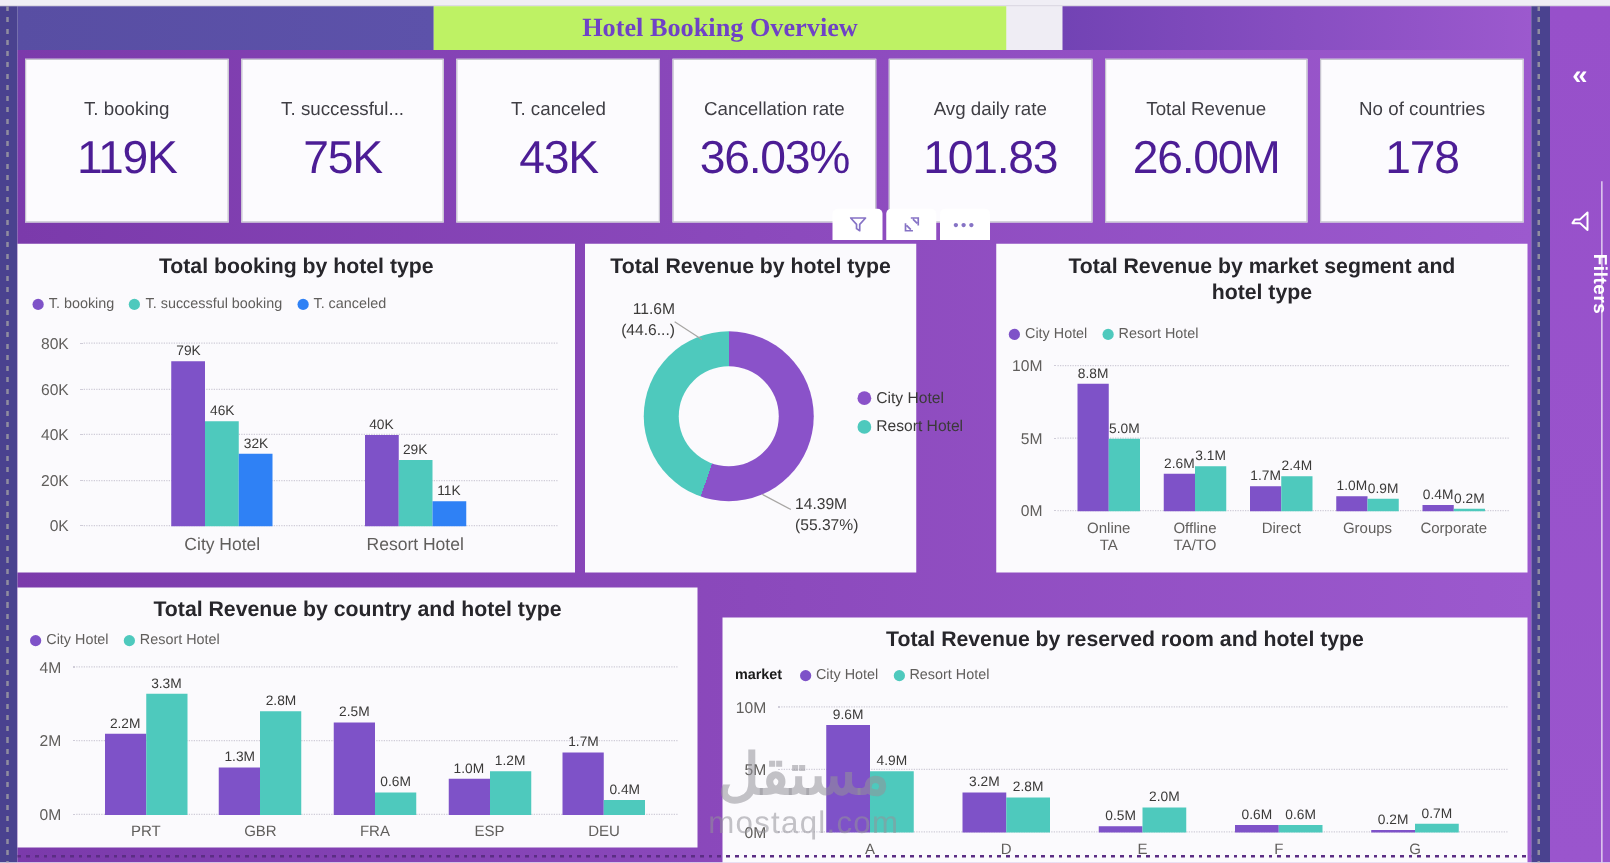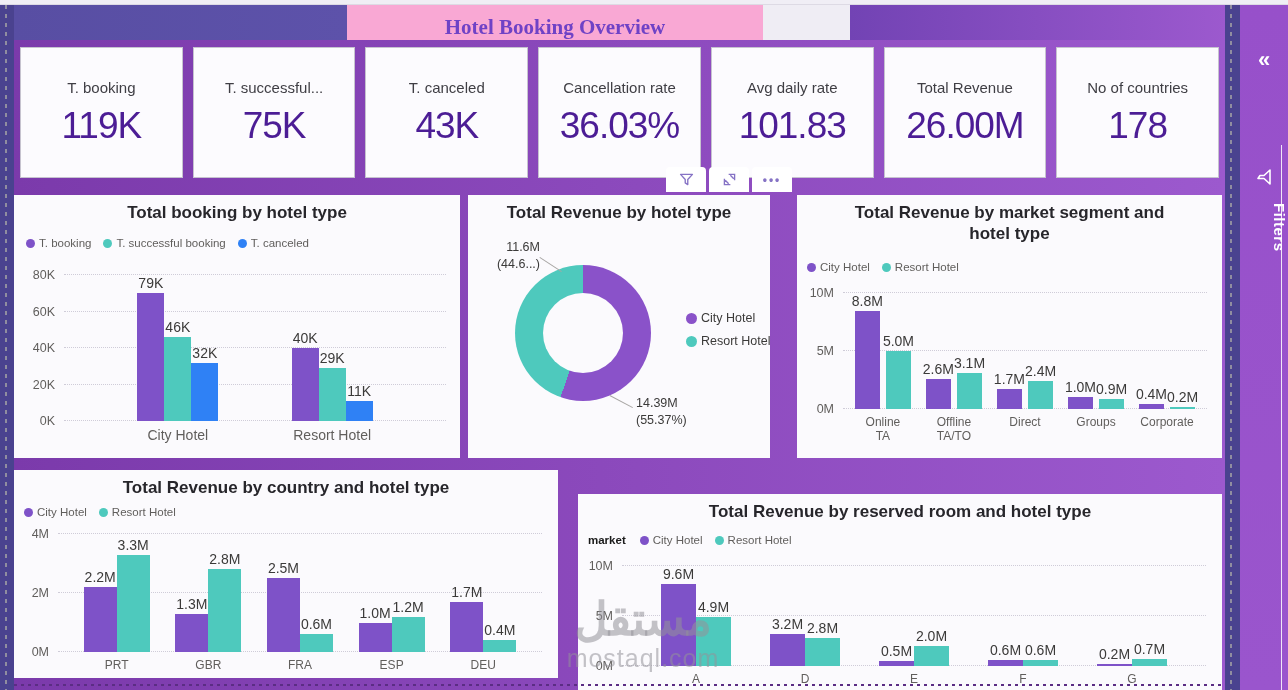--- a/index.html
+++ b/index.html
@@ -3,21 +3,21 @@
 <meta charset="utf-8">
 <style>
   *{box-sizing:border-box;margin:0;padding:0}
   html,body{width:1288px;height:690px}
   body{position:relative;overflow:hidden;background:#efedf4;font-family:"Liberation Sans",sans-serif}
   .abs{position:absolute}
 
   
   .top-strip{left:0;top:0;width:1288px;height:5px;background:#f0eef5;border-bottom:1px solid #dddae4}
   .hdr-left{left:14px;top:5px;width:333px;height:35px;background:linear-gradient(90deg,#584ea3,#5d52aa)}
-  .hdr-center{left:347px;top:5px;width:416px;height:35px;background:#f9a8d4;display:flex;align-items:flex-end;justify-content:center}
+  .hdr-center{left:347px;top:5px;width:458px;height:35px;background:#bef264;display:flex;align-items:center;justify-content:center}
   .hdr-center h1{font-family:"Liberation Serif",serif;font-size:21px;font-weight:700;color:#6f42c6}
   .hdr-right{left:850px;top:5px;width:375px;height:35px;background:linear-gradient(90deg,#7243b4,#9c59ce)}
   .edge-left{left:0;top:5px;width:14px;height:685px;background:#4a428f}
   .edge-right{left:1225px;top:5px;width:15px;height:685px;background:#4a428f}
   .edge-left::after,.edge-right::after{content:"";position:absolute;left:5px;top:0;bottom:0;width:2px;
     background:repeating-linear-gradient(180deg,#908da0 0 4px,transparent 4px 9px)}
 
   .sidebar{left:1240px;top:5px;width:48px;height:685px;background:linear-gradient(180deg,#9750ca,#9a55cd);color:#fff}
   .collapse{position:absolute;top:42px;left:0;width:100%;text-align:center;font-size:22px;font-weight:700;cursor:pointer}
   .s-funnel{position:absolute;top:162px;left:14px;transform:rotate(90deg)}
@@ -49,21 +49,21 @@
   .legend.vert .dot{width:11px;height:11px}
   .legend .pfx{font-weight:700;color:#1a1a1a;margin-right:2px}
 
   .plot{position:absolute}
   .grid{position:absolute;left:0;right:0;height:0;border-top:1px dotted #cfccd8}
   .ytick{position:absolute;right:100%;margin-right:9px;transform:translateY(50%);font-size:12.5px;color:#605e5c;white-space:nowrap}
   .groups{position:absolute;left:0;right:0;top:0;bottom:0;display:flex;justify-content:space-evenly;align-items:flex-end}
   .bargroup{display:flex;align-items:flex-end;position:relative;height:100%}
   .barwrap{display:flex;flex-direction:column;justify-content:flex-end;align-items:center;height:100%}
   .bar{border-radius:0}
-  .vlabel{font-size:14px;color:#3b3a39;margin-bottom:2px;white-space:nowrap}
+  .vlabel{font-size:11px;color:#3b3a39;margin-bottom:2px;white-space:nowrap}
   .catlabel{position:absolute;top:100%;left:50%;transform:translateX(-50%);margin-top:6px;font-size:12px;color:#605e5c;text-align:center;line-height:1.2;white-space:pre-line}
   #p1 .catlabel{font-size:14px;white-space:nowrap}
 
   
   .donut{position:absolute;border-radius:50%}
   .donut::after{content:"";position:absolute;left:50%;top:50%;width:80px;height:80px;margin:-40px 0 0 -40px;border-radius:50%;background:#fbfafd}
   .pie-label{position:absolute;font-size:12.5px;color:#3b3a39;line-height:1.35}
   .leader{position:absolute;height:0;border-top:1px solid #a8a6a4;transform-origin:left top}
 
   
@@ -173,21 +173,21 @@
             <div class="barwrap">
               <div class="vlabel">11K</div>
               <div class="bar" style="height: 13.75%; width: 27px; background: rgb(47, 129, 245);"></div>
             </div>
             <div class="catlabel">Resort Hotel</div>
           </div>
         </div>
       </div>
   </section>
 
-  <section class="panel" id="p2" style="left:454px;top:155px;width:302px;height:263px">
+  <section class="panel" id="p2" style="left:454px;top:155px;width:265px;height:263px">
     <h3 class="ctitle">Total Revenue by hotel type</h3>
     <div class="donut" style="left: 47px; top: 70px; width: 136px; height: 136px; background: conic-gradient(rgb(138, 82, 201) 0deg, rgb(138, 82, 201) 199.332deg, rgb(78, 201, 189) 199.332deg, rgb(78, 201, 189) 360deg);"></div>
     <div class="leader" style="left:72px;top:62px;width:26px;transform:rotate(33deg)"></div>
     <div class="leader" style="left:142px;top:200px;width:26px;transform:rotate(28deg)"></div>
     <div class="pie-label" style="left:2px;top:44px;width:70px;text-align:right">
       <span>11.6M</span><br>
       <span>(44.6...)</span>
     </div>
     <div class="pie-label" style="left:168px;top:200px;width:90px">
       <span>14.39M</span><br>

